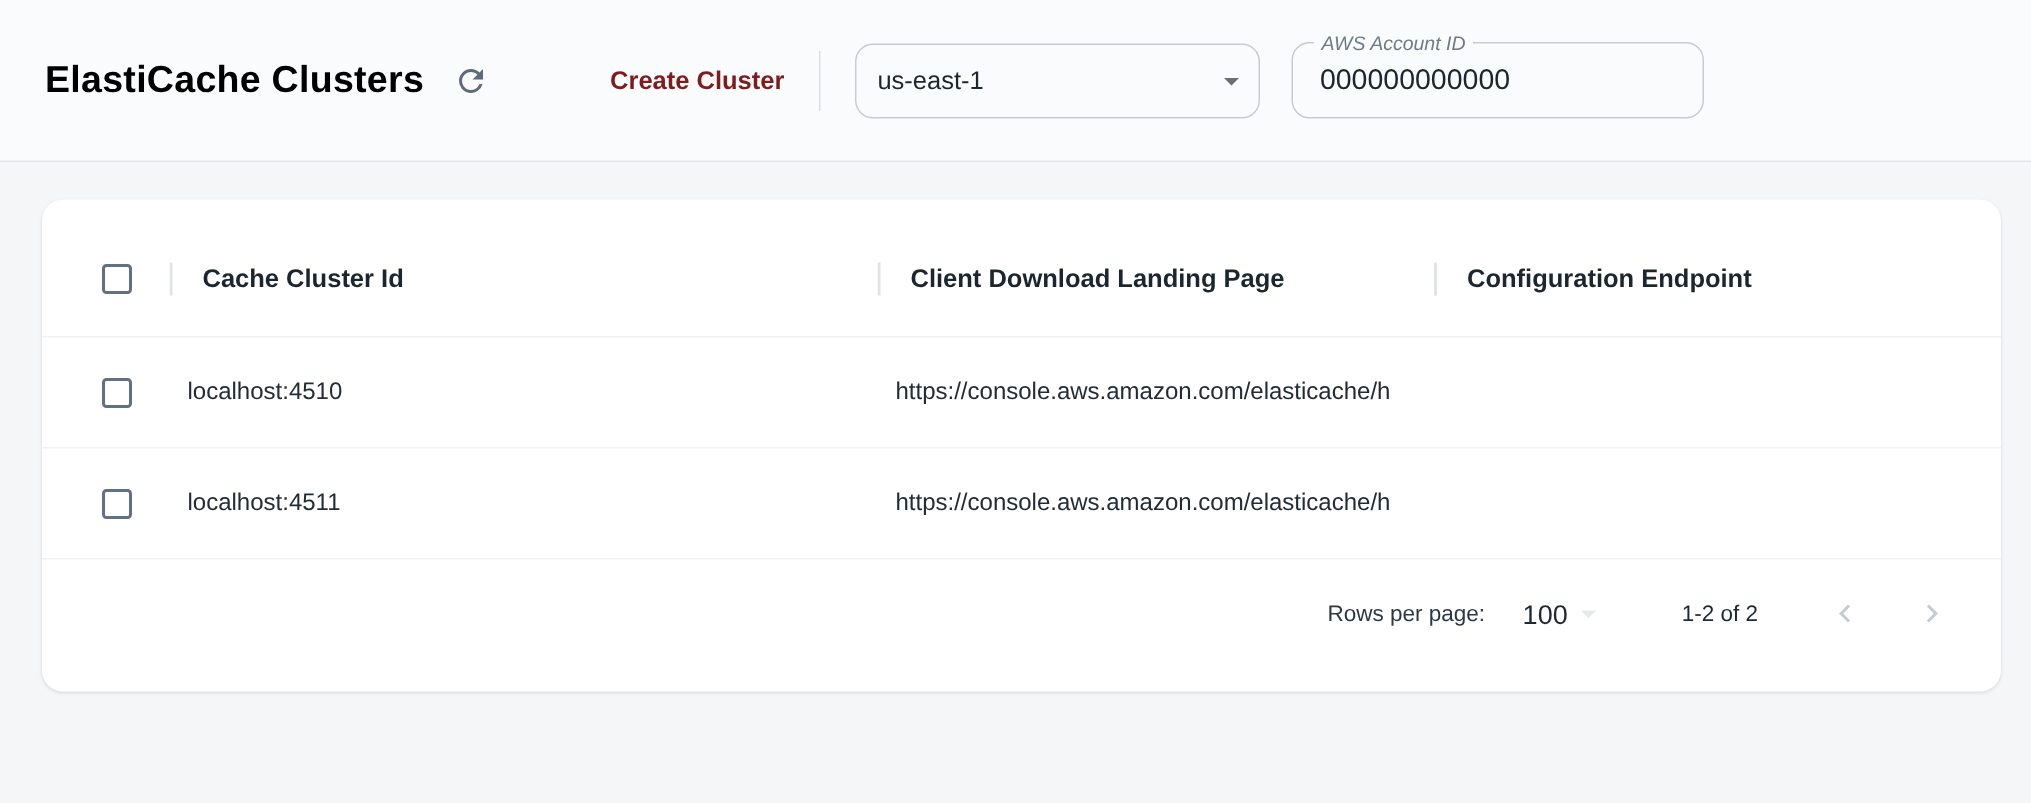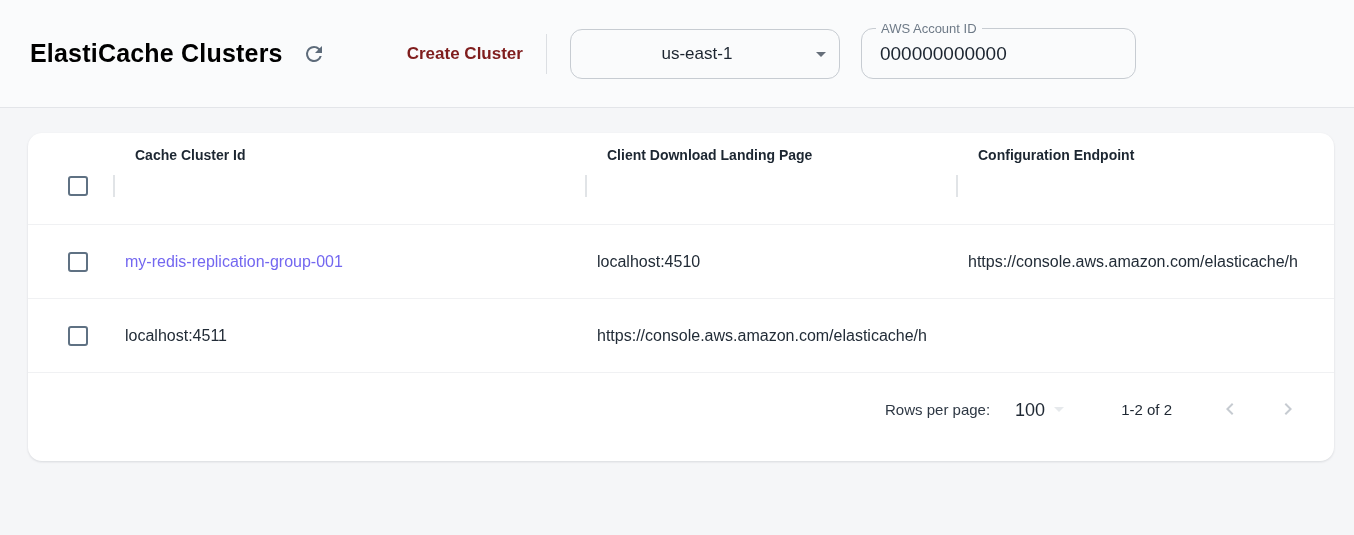--- a/index.html
+++ b/index.html
@@ -70,37 +70,38 @@
     margin-left:23px;
     width:270px;height:50px;
     border:1px solid var(--border-light);
     border-radius:12px;
     background:transparent;
     display:flex;align-items:center;
     padding:0 6px 0 14px;
     font-size:17px;color:#1c2530;
     cursor:pointer;
   }
-  .region-select .region-value{flex:1;text-align:center;}
+  .region-select .region-value{flex:1;}
   .account-field{
     position:relative;
     margin-left:21px;
     width:275px;height:51px;
     border:1px solid var(--border-light);
     border-radius:12px;
     display:flex;align-items:center;
   }
   .account-field .floating-label{
     position:absolute;
     top:-8px;left:14px;
     font-size:13px;color:#6e7a87;
     background:var(--header-bg);
     padding:0 5px;
     line-height:15px;
     white-space:nowrap;
+    font-style:italic;
   }
   .account-field input{
     width:100%;
     border:none;outline:none;background:transparent;
     font-family:inherit;
     font-size:19px;color:#1c2530;
     padding:0 14px 0 18px;
   }
 
   
@@ -127,23 +128,23 @@
     width:20px;height:20px;
     border:2px solid #5f7183;
     border-radius:3px;
     background:#fff;
     cursor:pointer;
     display:inline-block;
   }
   .hcell{
     position:relative;
     height:100%;
-    display:flex;
+    display:flex;align-items:center;
     padding-left:22px;
-    font-size:14px;font-weight:700;color:#1c2631;
+    font-size:17px;font-weight:700;color:#1c2631;
     white-space:nowrap;overflow:hidden;
     cursor:pointer;
   }
   .hcell .col-sep{
     position:absolute;left:0;top:50%;transform:translateY(-50%);
     width:2px;height:22px;background:#e1e4e7;
   }
   .dcell{
     height:100%;
     display:flex;align-items:center;
@@ -232,23 +233,20 @@
       </div>
       <div class="hcell">
         <span class="col-sep"></span>
         <span>Configuration Endpoint</span>
       </div>
     </div>
 
     <div class="trow tdata">
       <div class="cell-check">
         <span class="checkbox"></span>
-      </div>
-      <div class="dcell">
-        <a href="#">my-redis-replication-group-001</a>
       </div>
       <div class="dcell">localhost:4510</div>
       <div class="dcell">https://console.aws.amazon.com/elasticache/h</div>
     </div>
 
     <div class="trow tdata">
       <div class="cell-check">
         <span class="checkbox"></span>
       </div>
       <div class="dcell">localhost:4511</div>

